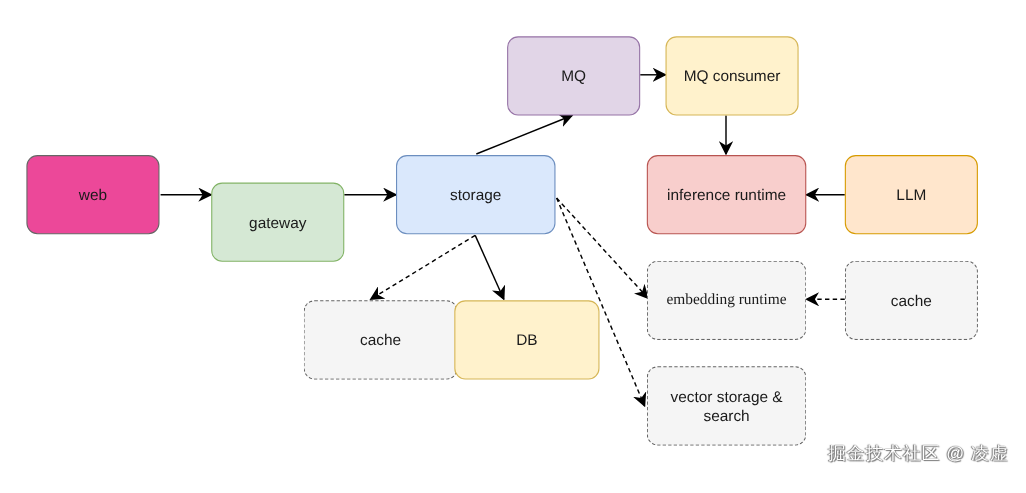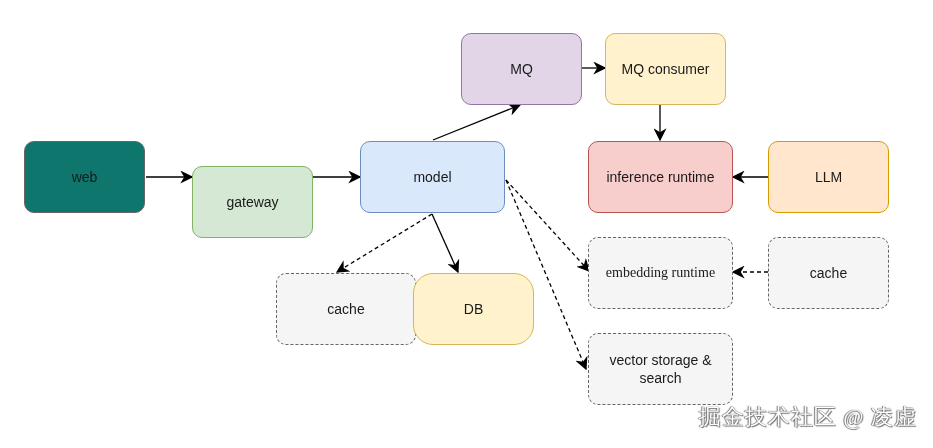--- a/index.html
+++ b/index.html
@@ -5,22 +5,22 @@
   html, body { margin: 0; padding: 0; background: #ffffff; }
   body { width: 933px; height: 448px; position: relative; overflow: hidden;
          font-family: "Liberation Sans", sans-serif; }
   #canvas { position: absolute; left: 0; top: 0; width: 933px; height: 448px; }
   .node { position: absolute; box-sizing: border-box; border-radius: 10px;
           display: flex; align-items: center; justify-content: center; text-align: left;
           font-size: 14px; color: #1a1a1a; line-height: 18px; }
   .node span { display: block; }
   .solid { border: 1.3px solid; }
   .dashed { border: 1.3px dashed #666666; }
-  .watermark { position: absolute; right: 16px; top: 402px; font-size: 22px; color: #ffffff;
-               font-family: Liberation Serif, serif; letter-spacing: 1px;
+  .watermark { position: absolute; right: 16px; top: 402px; font-size: 16px; color: #ffffff;
+               font-family: Liberation Sans, sans-serif; letter-spacing: 1px;
                text-shadow: 0 0 1px #555, 1px 1px 1px #777, -1px 0 1px #777; }
 </style>
 </head>
 <body>
 
 <svg id="canvas" width="933" height="448" viewBox="0 0 933 448">
   <defs>
     <marker id="arrow" viewBox="0 0 10 10" refX="9" refY="5" markerWidth="10" markerHeight="10" orient="auto">
       <path d="M0,0 L10,5 L0,10 L3,5 Z" fill="#000"></path>
     </marker>
@@ -31,45 +31,45 @@
   <line x1="582" y1="68" x2="605" y2="68" stroke="#000" stroke-width="1.3" marker-end="url(#arrow)"></line>
   <line x1="660" y1="105" x2="660" y2="140" stroke="#000" stroke-width="1.3" marker-end="url(#arrow)"></line>
   <line x1="768" y1="177" x2="733" y2="177" stroke="#000" stroke-width="1.3" marker-end="url(#arrow)"></line>
   <line x1="432" y1="214" x2="337" y2="272" stroke="#000" stroke-width="1.3" stroke-dasharray="4,3" marker-end="url(#arrow)"></line>
   <line x1="432" y1="214" x2="458" y2="272" stroke="#000" stroke-width="1.3" marker-end="url(#arrow)"></line>
   <line x1="506" y1="180" x2="589" y2="271" stroke="#000" stroke-width="1.3" stroke-dasharray="4,3" marker-end="url(#arrow)"></line>
   <line x1="506" y1="180" x2="586" y2="369" stroke="#000" stroke-width="1.3" stroke-dasharray="4,3" marker-end="url(#arrow)"></line>
   <line x1="768" y1="272" x2="733" y2="272" stroke="#000" stroke-width="1.3" stroke-dasharray="4,3" marker-end="url(#arrow)"></line>
 </svg>
 
-<div class="node solid" style="left:24px;top:141px;width:121px;height:72px;background:#0f766e;border-color:#666666;">
+<div class="node solid" style="left:24px;top:141px;width:121px;height:72px;background:#ec4899;border-color:#666666;">
   <span>web</span>
 </div>
 <div class="node solid" style="left:192px;top:141px;width:121px;height:72px;background:#d5e8d4;border-color:#82b366;margin-top:25px;">
   <span>gateway</span>
 </div>
 <div class="node solid" style="left:360px;top:141px;width:145px;height:72px;background:#dae8fc;border-color:#6c8ebf;">
-  <span>model</span>
+  <span>storage</span>
 </div>
 <div class="node solid" style="left:461px;top:33px;width:121px;height:72px;background:#e1d5e7;border-color:#9673a6;">
   <span>MQ</span>
 </div>
 <div class="node solid" style="left:605px;top:33px;width:121px;height:72px;background:#fff2cc;border-color:#d6b656;">
   <span>MQ consumer</span>
 </div>
 <div class="node solid" style="left:588px;top:141px;width:145px;height:72px;background:#f8cecc;border-color:#b85450;">
   <span>inference runtime</span>
 </div>
 <div class="node solid" style="left:768px;top:141px;width:121px;height:72px;background:#ffe6cc;border-color:#d79b00;">
   <span>LLM</span>
 </div>
 <div class="node dashed" style="left:276px;top:273px;width:140px;height:72px;background:#f5f5f5;">
   <span>cache</span>
 </div>
-<div class="node solid" style="left:413px;top:273px;width:121px;height:72px;background:#fff2cc;border-color:#d6b656;border-radius:20px;">
+<div class="node solid" style="left:413px;top:273px;width:132px;height:72px;background:#fff2cc;border-color:#d6b656;">
   <span>DB</span>
 </div>
 <div class="node dashed" style="left:588px;top:237px;width:145px;height:72px;background:#f5f5f5;font-family:Liberation Serif, serif;">
   <span>embedding runtime</span>
 </div>
 <div class="node dashed" style="left:768px;top:237px;width:121px;height:72px;background:#f5f5f5;flex-direction:column;">
   <span>cache</span>
 </div>
 <div class="node dashed" style="left:588px;top:333px;width:145px;height:72px;background:#f5f5f5;flex-direction:column;">
   <span>vector storage &amp;</span>

